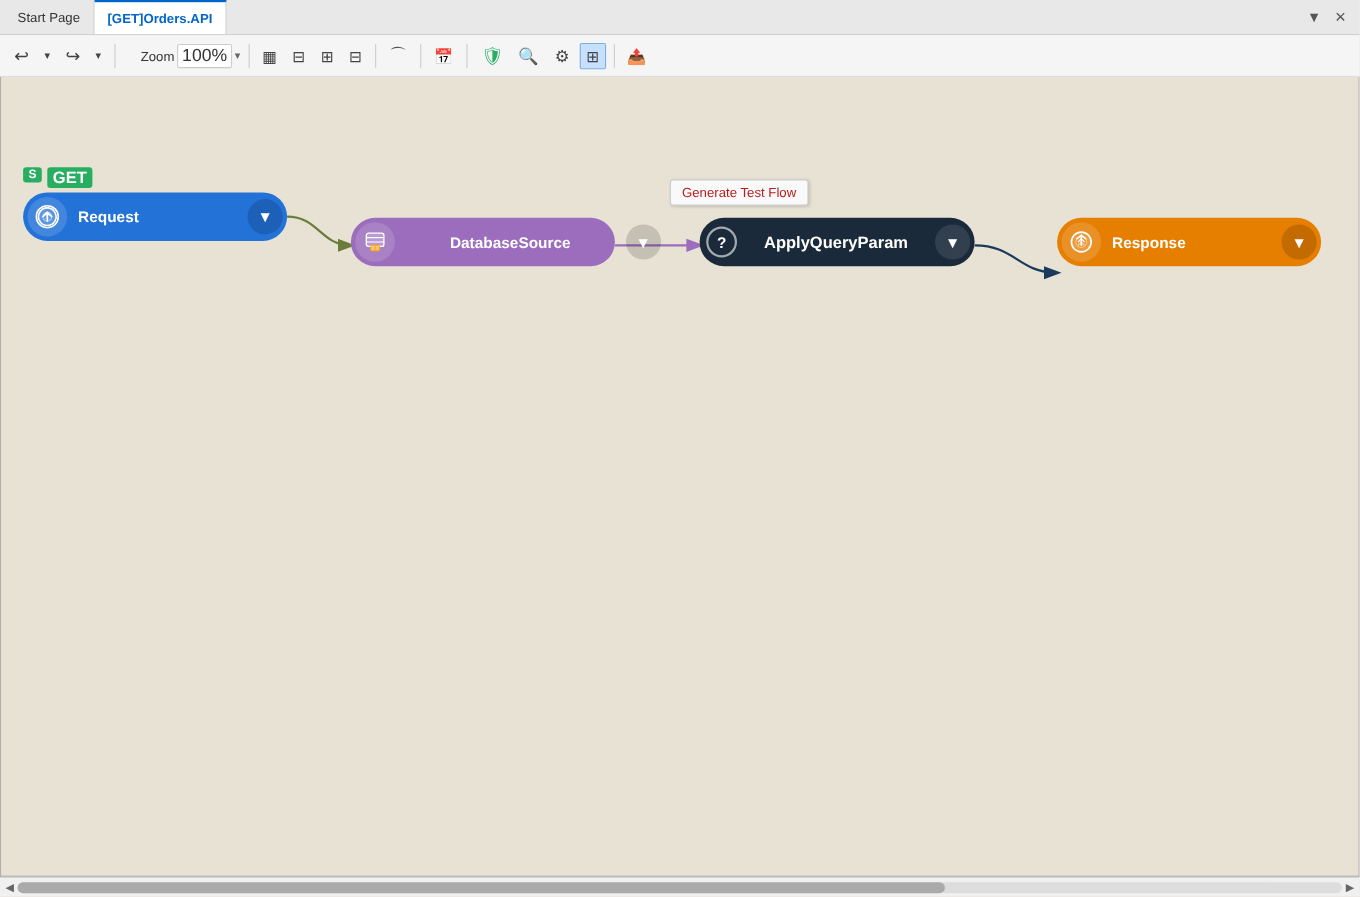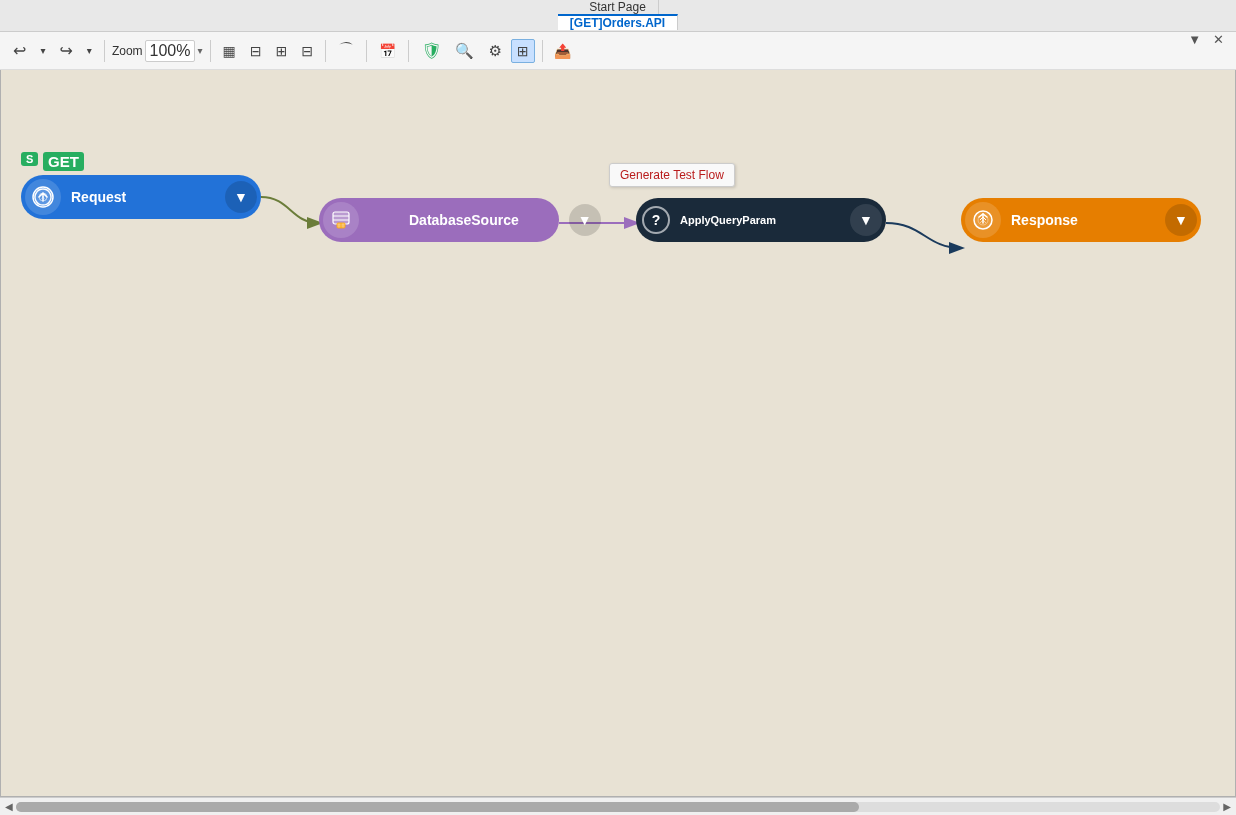--- a/index.html
+++ b/index.html
@@ -13,21 +13,20 @@
     }
 
     
     .tab-bar {
       display: flex;
       align-items: center;
       background: #e8e8e8;
       border-bottom: 1px solid #ccc;
       height: 32px;
       padding: 0 4px;
-      flex-direction: column;
     }
     .tab {
       display: flex;
       align-items: center;
       padding: 0 12px;
       height: 100%;
       cursor: pointer;
       font-size: 12px;
       color: #333;
       border-right: 1px solid #ccc;
@@ -81,20 +80,21 @@
       height: 22px;
       background: #ccc;
       margin: 0 3px;
     }
     .zoom-group {
       display: flex;
       align-items: center;
       gap: 2px;
       font-size: 12px;
       color: #333;
+      margin-left: 16px;
     }
     .zoom-value {
       background: #fff;
       border: 1px solid #ccc;
       border-radius: 2px;
       padding: 1px 4px;
       min-width: 42px;
       text-align: center;
       font-size: 16px;
     }
@@ -453,21 +453,21 @@
         <rect x="7" y="14" width="8" height="5" rx="1" fill="rgba(255,200,100,0.9)" stroke="orange" stroke-width="0.8"></rect>
         <line x1="11" y1="14" x2="11" y2="19" stroke="orange" stroke-width="0.8"></line>
       </svg>
     </div>
     <span class="node-label">DatabaseSource</span>
     <div class="node-chevron">▼</div>
   </div>
 
   <div class="flow-node node-apply">
     <div class="question-icon">?</div>
-    <span class="node-label" style="font-size:11px;">ApplyQueryParam</span>
+    <span class="node-label" style="font-size:15px;text-align:center;">ApplyQueryParam</span>
     <div class="node-chevron">▼</div>
   </div>
 
   <div class="flow-node node-response">
     <div class="node-icon">
       <svg width="22" height="22" viewBox="0 0 22 22" fill="none">
         <circle cx="11" cy="11" r="9" stroke="white" stroke-width="1.5" fill="rgba(255,255,255,0.1)"></circle>
         <path d="M7 8 L11 5 L15 8" stroke="white" stroke-width="1.5" fill="none" stroke-linecap="round"></path>
         <path d="M11 5 L11 14" stroke="white" stroke-width="1.5" stroke-linecap="round"></path>
         <circle cx="11" cy="11" r="5" stroke="rgba(255,255,255,0.4)" stroke-width="1" fill="none"></circle>

